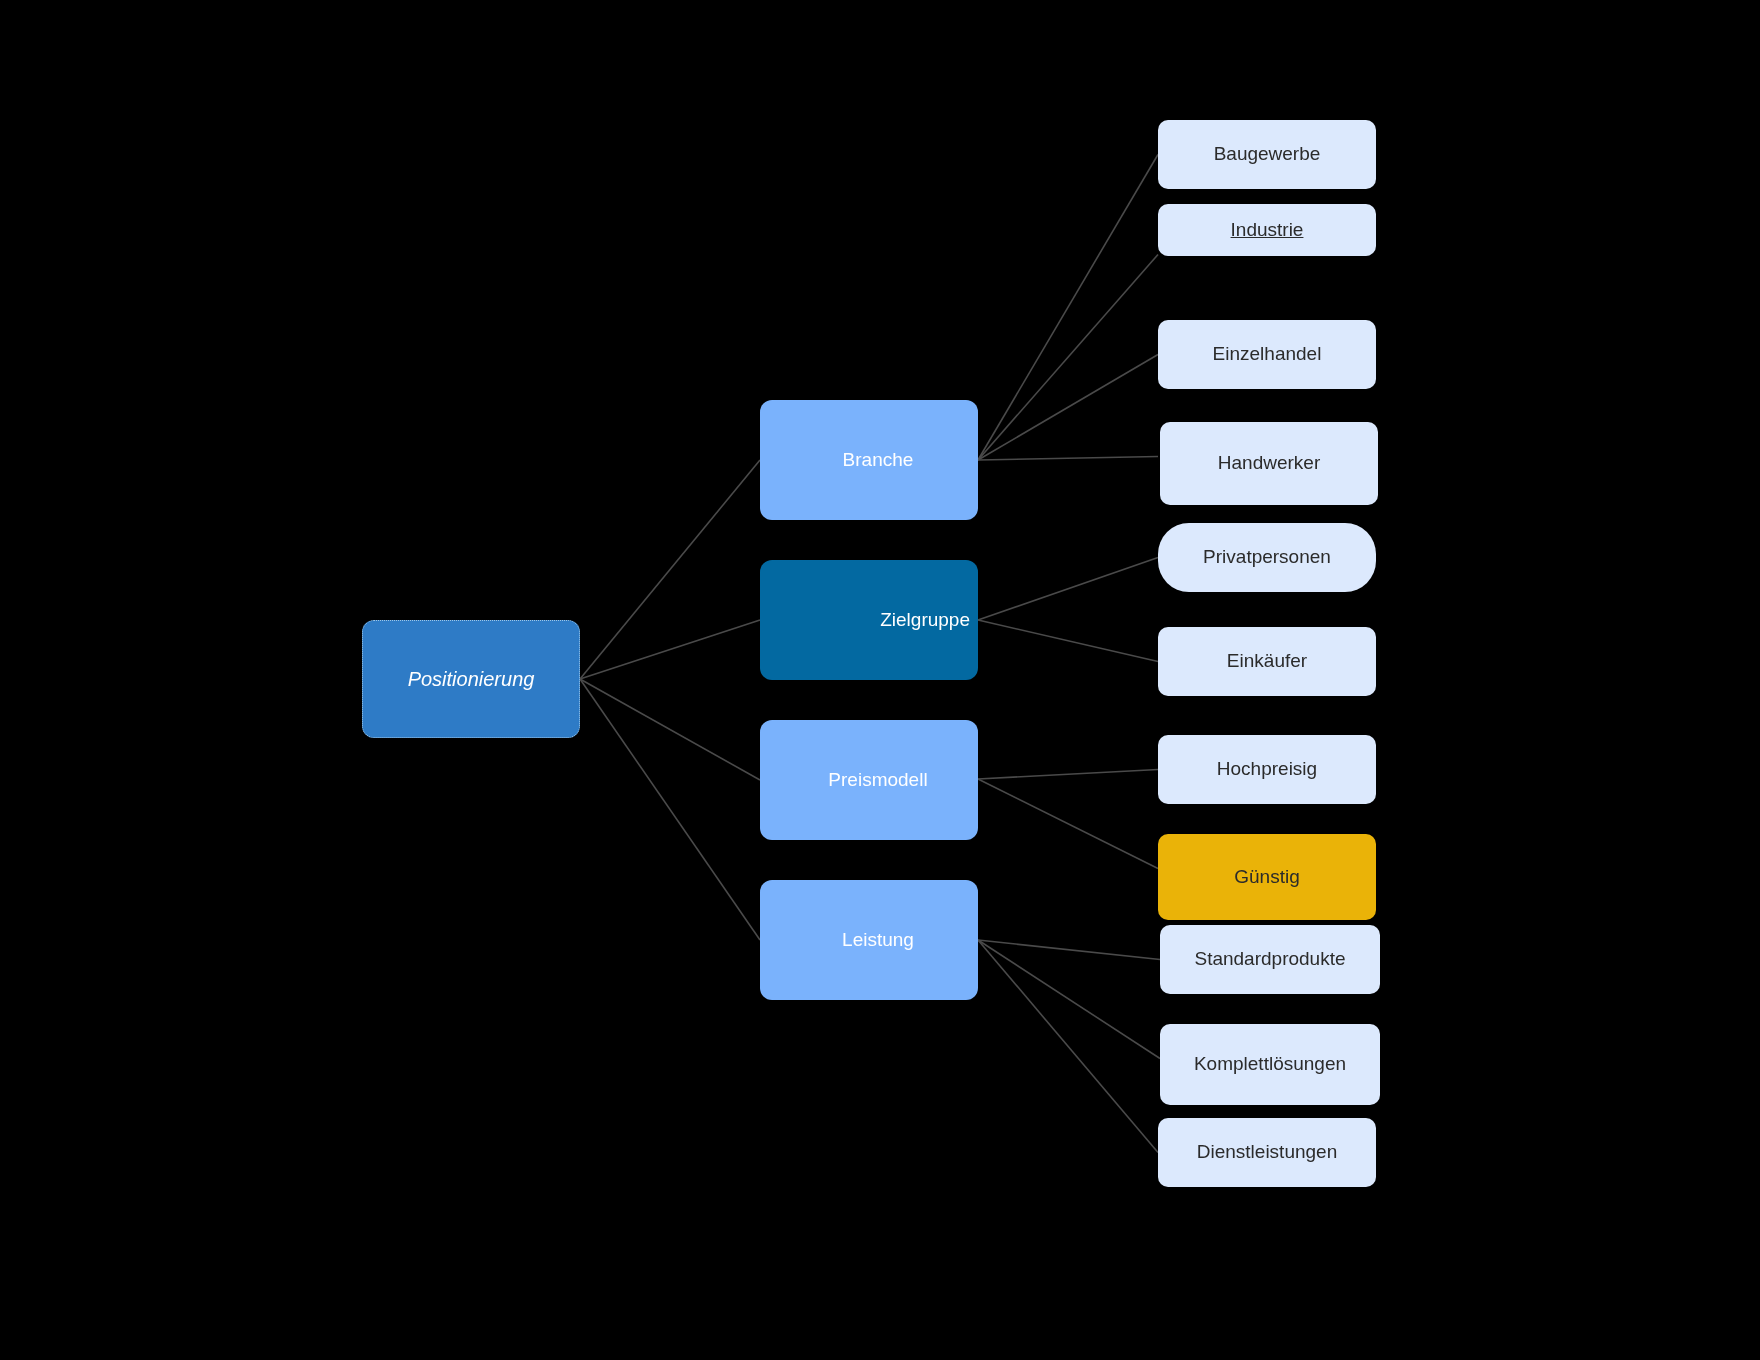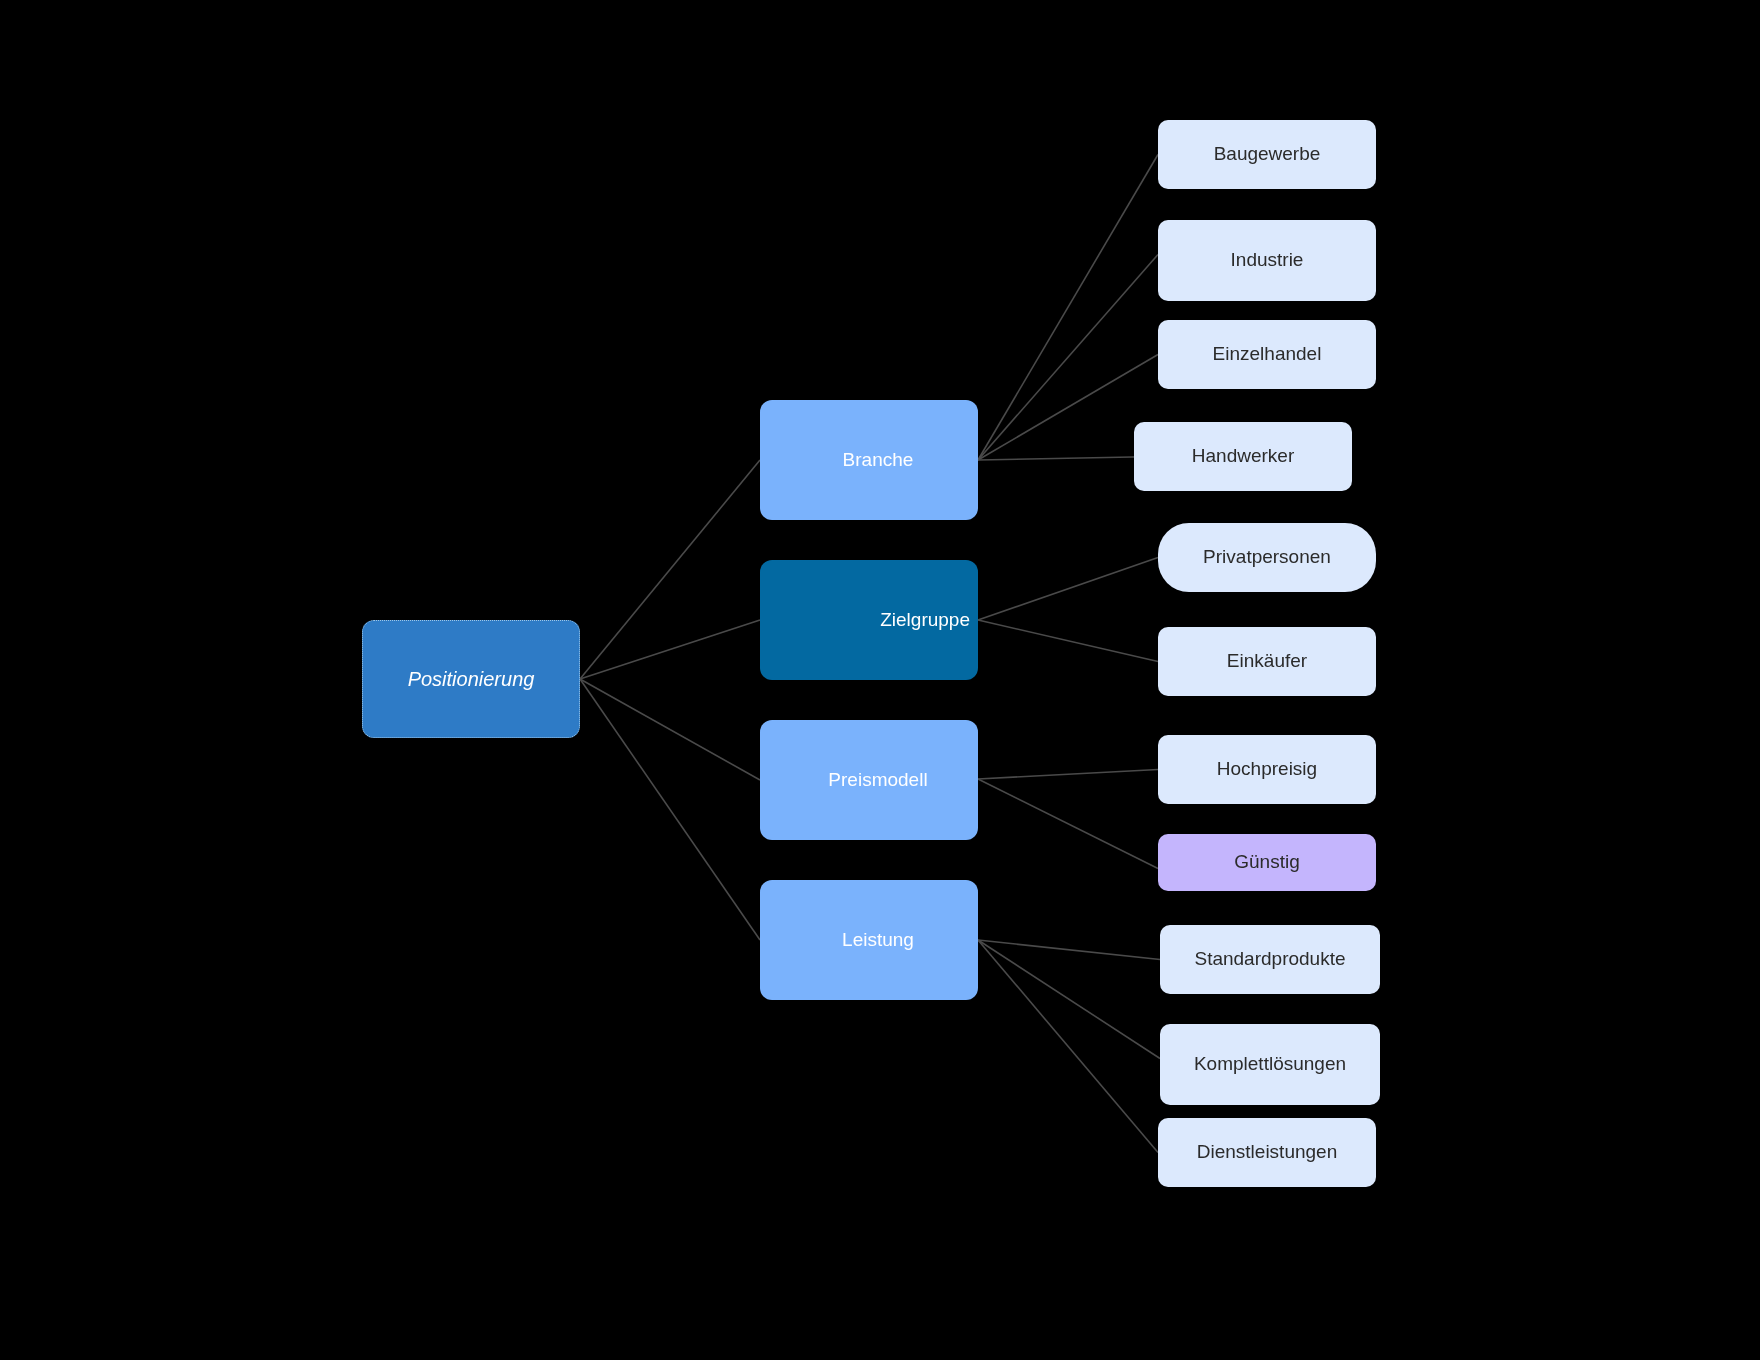--- a/index.html
+++ b/index.html
@@ -92,39 +92,39 @@
       </div>
       <div class="node node-branch" style="left: 760px; top: 720px; width: 218px; height: 120px; background: rgb(122, 178, 252); color: rgb(255, 255, 255);">
         <span class="node-label">Preismodell</span>
       </div>
       <div class="node node-branch" style="left: 760px; top: 880px; width: 218px; height: 120px; background: rgb(122, 178, 252); color: rgb(255, 255, 255); justify-content: center;">
         <span class="node-label">Leistung</span>
       </div>
       <div class="node node-leaf" style="left: 1158px; top: 120px; width: 218px; height: 69px; background: rgb(220, 233, 253); color: rgb(43, 43, 43);">
         <span class="node-label">Baugewerbe</span>
       </div>
-      <div class="node node-leaf" style="left: 1158px; top: 220px; width: 218px; height: 81px; background: rgb(220, 233, 253); color: rgb(43, 43, 43);">
+      <div class="node node-leaf" style="left: 1158px; top: 204px; width: 218px; height: 52px; background: rgb(220, 233, 253); color: rgb(43, 43, 43); text-decoration: underline;">
         <span class="node-label">Industrie</span>
       </div>
       <div class="node node-leaf" style="left: 1158px; top: 320px; width: 218px; height: 69px; background: rgb(220, 233, 253); color: rgb(43, 43, 43);">
         <span class="node-label">Einzelhandel</span>
       </div>
-      <div class="node node-leaf" style="left: 1134px; top: 422px; width: 218px; height: 69px; background: rgb(220, 233, 253); color: rgb(43, 43, 43);">
+      <div class="node node-leaf" style="left: 1160px; top: 422px; width: 218px; height: 83px; background: rgb(220, 233, 253); color: rgb(43, 43, 43);">
         <span class="node-label">Handwerker</span>
       </div>
       <div class="node node-leaf" style="left: 1158px; top: 523px; width: 218px; height: 69px; background: rgb(220, 233, 253); color: rgb(43, 43, 43); border-radius: 31px;">
         <span class="node-label">Privatpersonen</span>
       </div>
       <div class="node node-leaf" style="left: 1158px; top: 627px; width: 218px; height: 69px; background: rgb(220, 233, 253); color: rgb(43, 43, 43);">
         <span class="node-label">Einkäufer</span>
       </div>
       <div class="node node-leaf" style="left: 1158px; top: 735px; width: 218px; height: 69px; background: rgb(220, 233, 253); color: rgb(43, 43, 43);">
         <span class="node-label">Hochpreisig</span>
       </div>
-      <div class="node node-leaf" style="left: 1158px; top: 834px; width: 218px; height: 57px; background: #c4b5fd; color: rgb(43, 43, 43);">
+      <div class="node node-leaf" style="left: 1158px; top: 834px; width: 218px; height: 86px; background: #eab308; color: rgb(43, 43, 43);">
         <span class="node-label">Günstig</span>
       </div>
       <div class="node node-leaf" style="left: 1160px; top: 925px; width: 220px; height: 69px; background: rgb(220, 233, 253); color: rgb(43, 43, 43);">
         <span class="node-label">Standardprodukte</span>
       </div>
       <div class="node node-leaf" style="left: 1160px; top: 1024px; width: 220px; height: 81px; background: rgb(220, 233, 253); color: rgb(43, 43, 43);">
         <span class="node-label">Komplettlösungen</span>
       </div>
       <div class="node node-leaf" style="left: 1158px; top: 1118px; width: 218px; height: 69px; background: rgb(220, 233, 253); color: rgb(43, 43, 43);">
         <span class="node-label">Dienstleistungen</span>

